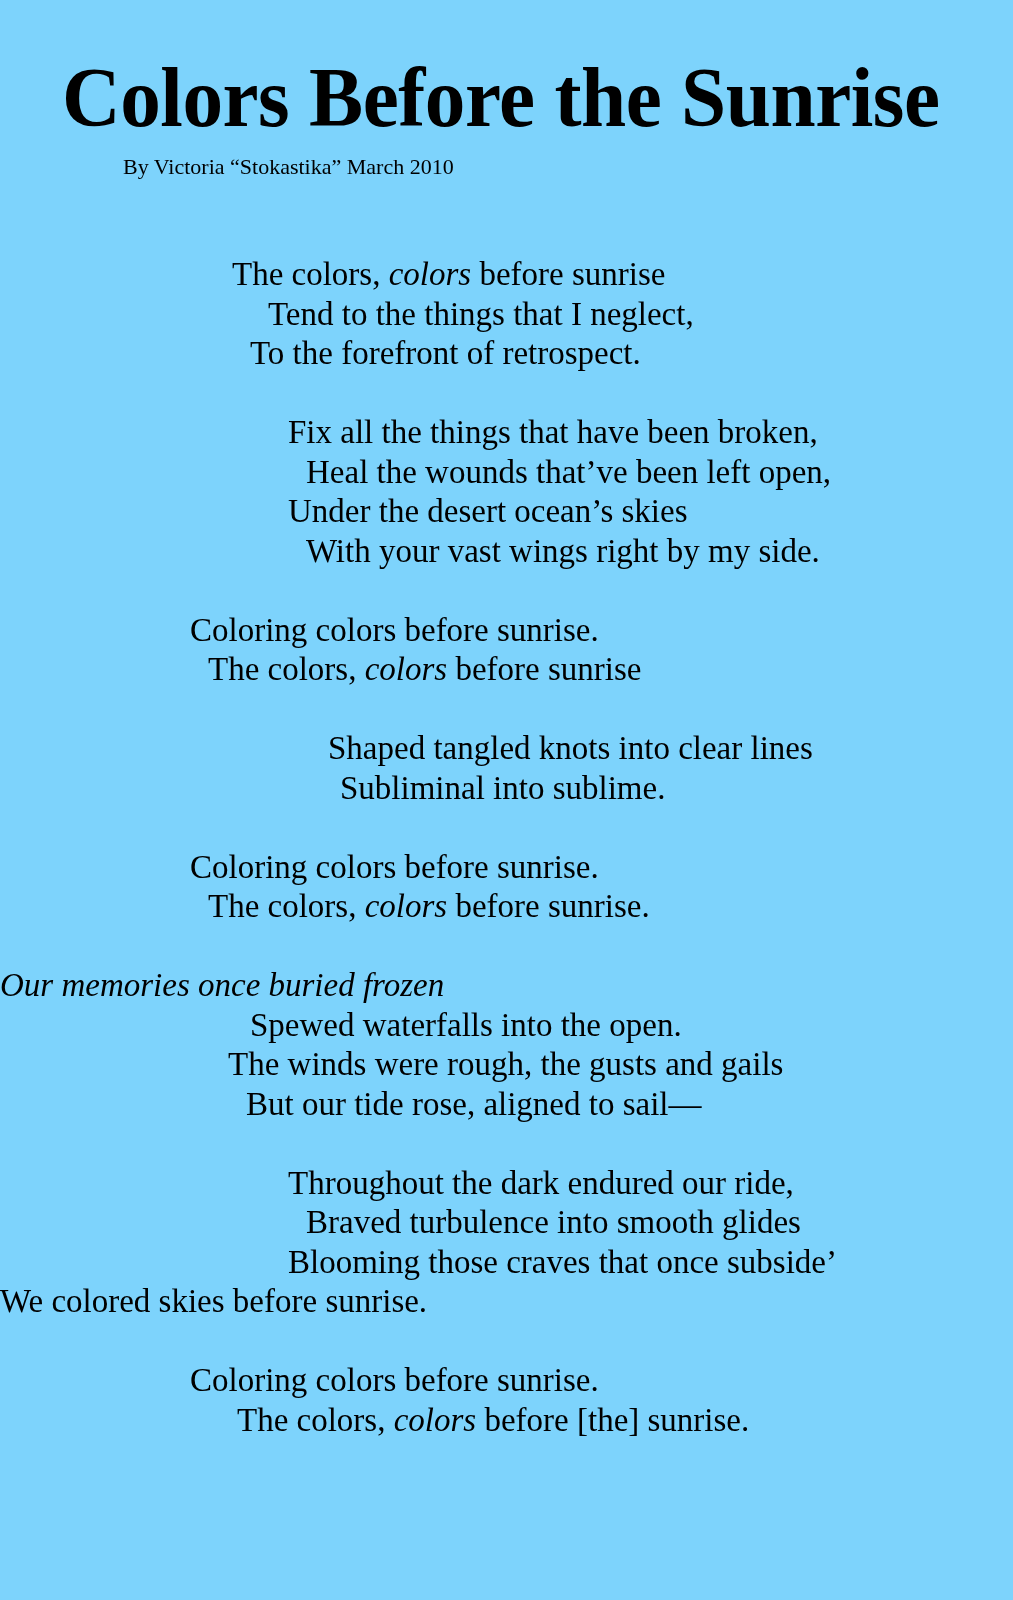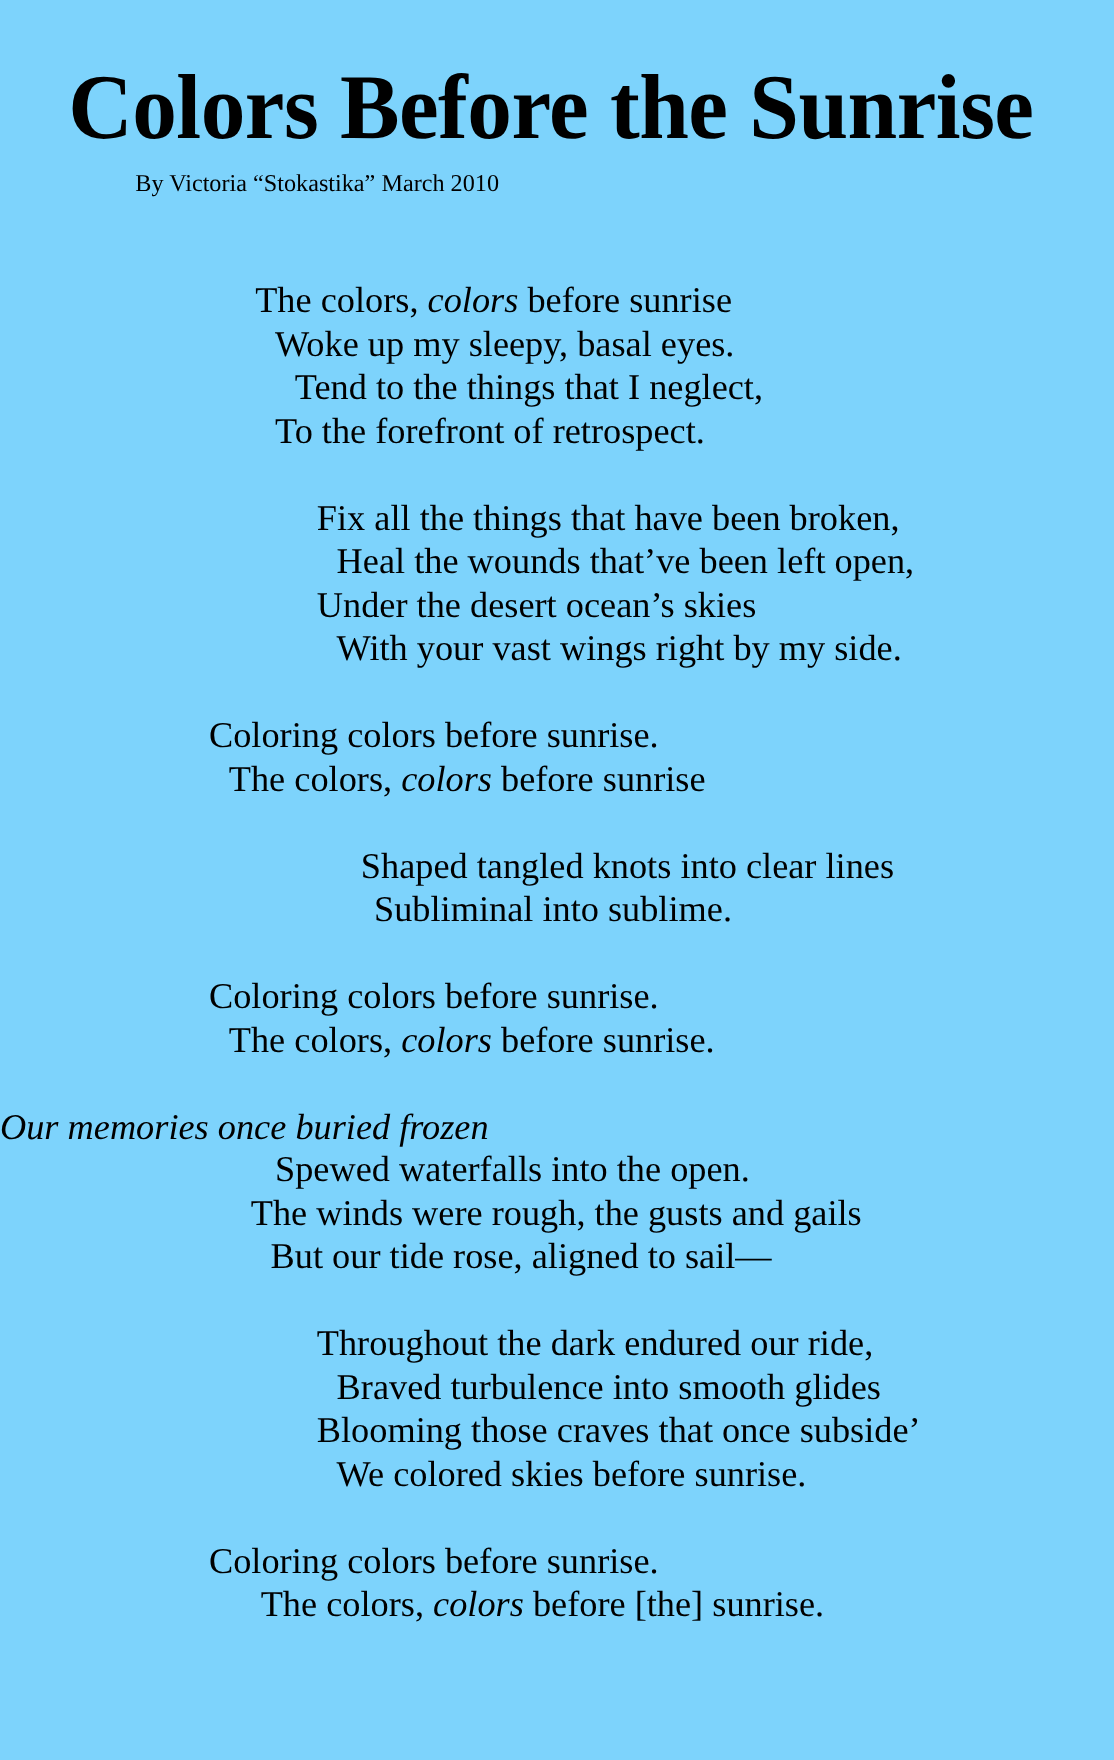--- a/index.html
+++ b/index.html
@@ -93,21 +93,20 @@
 <div id="page">
 
   <div class="masthead">
     <div class="poem-title" style="transform: scaleX(0.96696);">Colors Before the Sunrise</div>
     <div class="poem-byline">By Victoria “Stokastika” March 2010</div>
   </div>
 
   <div class="poem-body" id="poem-body">
       <div class="stanza">
         <div class="poem-line" style="padding-left: 232px;">The colors, <em>colors</em> before sunrise</div>
-        <div class="poem-line" style="padding-left: 250px;">Woke up my sleepy, basal eyes.</div>
         <div class="poem-line" style="padding-left: 232px; margin-left: 36px;">Tend to the things that I neglect,</div>
         <div class="poem-line" style="padding-left: 250px;">To the forefront of retrospect.</div>
       </div>
       <div class="stanza-gap"></div>
       <div class="stanza">
         <div class="poem-line" style="padding-left: 288px;">Fix all the things that have been broken,</div>
         <div class="poem-line" style="padding-left: 306px;">Heal the wounds that’ve been left open,</div>
         <div class="poem-line" style="padding-left: 288px;">Under the desert ocean’s skies</div>
         <div class="poem-line" style="padding-left: 306px;">With your vast wings right by my side.</div>
       </div>
@@ -131,21 +130,21 @@
         <div class="poem-line" style=" font-style: italic;">Our memories once buried frozen</div>
         <div class="poem-line" style="padding-left: 250px;">Spewed waterfalls into the open.</div>
         <div class="poem-line" style="padding-left: 228px;">The winds were rough, the gusts and gails</div>
         <div class="poem-line" style="padding-left: 246px;">But our tide rose, aligned to sail—</div>
       </div>
       <div class="stanza-gap"></div>
       <div class="stanza">
         <div class="poem-line" style="padding-left: 288px;">Throughout the dark endured our ride,</div>
         <div class="poem-line" style="padding-left: 306px;">Braved turbulence into smooth glides</div>
         <div class="poem-line" style="padding-left: 288px;">Blooming those craves that once subside’</div>
-        <div class="poem-line" style="padding-left: 306px;">We colored skies before sunrise.</div>
+        <div class="poem-line" style="">We colored skies before sunrise.</div>
       </div>
       <div class="stanza-gap"></div>
       <div class="stanza">
         <div class="poem-line" style="padding-left: 190px;">Coloring colors before sunrise.</div>
         <div class="poem-line" style="padding-left: 208px; margin-left: 29px;">The colors, <em>colors</em> before [the] sunrise.</div>
       </div>
     </div>
 
 </div>
 

